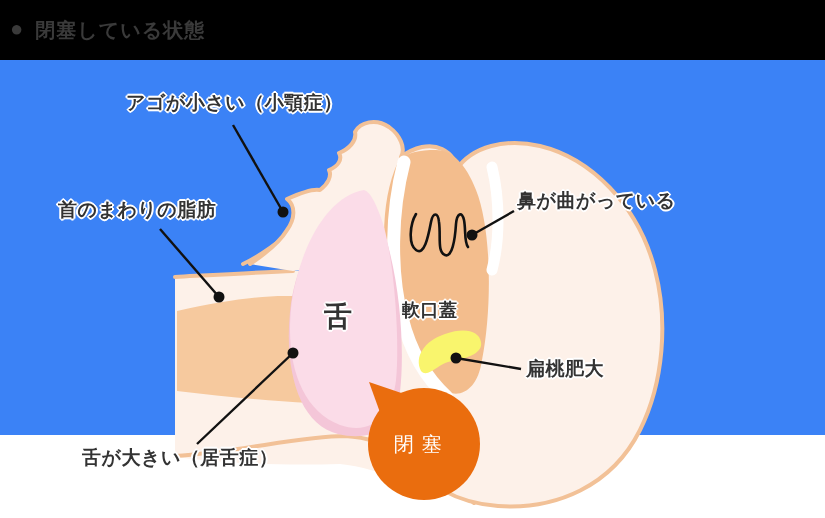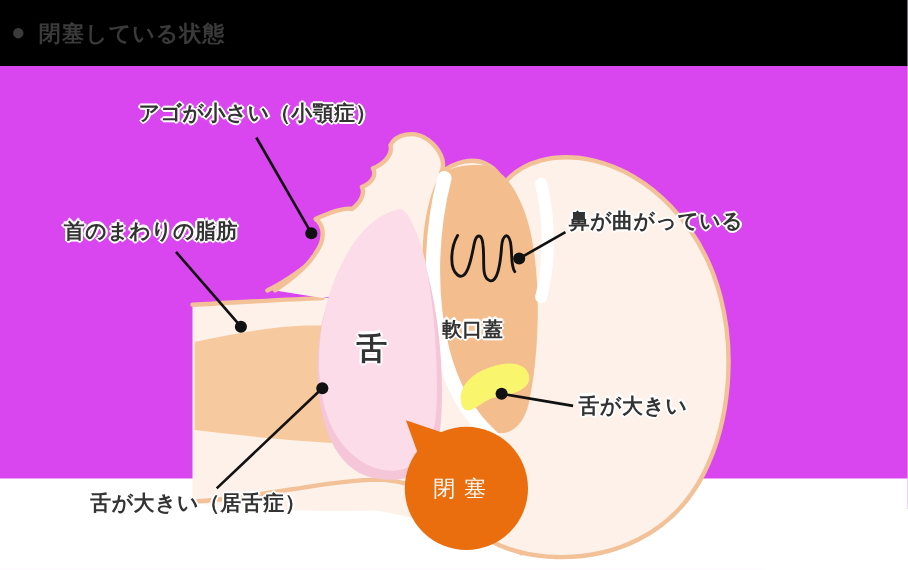--- a/index.html
+++ b/index.html
@@ -2,21 +2,21 @@
 <html><head>
 <meta charset="utf-8">
 <style>
   html,body{margin:0;padding:0;background:#fff;}
   body{width:825px;height:518px;position:relative;overflow:hidden;
        font-family:"Liberation Sans","DejaVu Sans",sans-serif;}
   .titlebar{position:absolute;left:0;top:0;width:825px;height:60px;background:#000;
             display:flex;align-items:center;}
   .titlebar .bullet{color:#3a3a3a;font-size:22px;margin:0 12px 2px 10px;font-weight:bold;}
   .titlebar .ttl{color:#3a3a3a;font-size:20px;font-weight:bold;letter-spacing:1px;}
-  .stage{position:absolute;left:0;top:60px;width:825px;height:375px;background:#d946ef;}
+  .stage{position:absolute;left:0;top:60px;width:825px;height:375px;background:#3b82f6;}
   .stage svg{position:absolute;left:0;top:0;}
   .lbl{position:absolute;color:#333;font-size:19px;font-weight:bold;white-space:nowrap;
        letter-spacing:0.5px;
        text-shadow:-2px 0 0 #fff,2px 0 0 #fff,0 -2px 0 #fff,0 2px 0 #fff,
                    -1px -1px 0 #fff,1px 1px 0 #fff,1px -1px 0 #fff,-1px 1px 0 #fff;}
   .lbl-tongue{font-size:28px;letter-spacing:0;}
   .lbl-softpalate{font-size:18px;}
   .balloon-text{position:absolute;color:#fff;font-size:20px;font-weight:normal;
        letter-spacing:8px;transform:translate(-54%,-50%);white-space:nowrap;text-shadow:none;}
 </style>
@@ -94,18 +94,18 @@
       <circle cx="219" cy="297" r="5.5"></circle>
       <circle cx="472" cy="235" r="5.5"></circle>
       <circle cx="456" cy="358" r="5.5"></circle>
       <circle cx="293" cy="353" r="5.5"></circle>
     </g>
   </svg>
 
   <div class="lbl" style="left:126px;top:30px">アゴが小さい（小顎症）</div>
   <div class="lbl" style="left:58px;top:137px">首のまわりの脂肪</div>
   <div class="lbl" style="left:517px;top:128px">鼻が曲がっている</div>
-  <div class="lbl lbl-softpalate" style="left:402px;top:227px">軟口蓋</div>
+  <div class="lbl lbl-softpalate" style="left:402px;top:238px">軟口蓋</div>
   <div class="lbl lbl-tongue" style="left:324px;top:238px">舌</div>
-  <div class="lbl" style="left:526px;top:296px">舌が大きい</div>
+  <div class="lbl" style="left:526px;top:296px">扁桃肥大</div>
   <div class="lbl" style="left:82px;top:385px">舌が大きい（居舌症）</div>
   <div class="balloon-text" style="left:424px;top:384px">閉塞</div>
 </div>
 
 </body></html>

